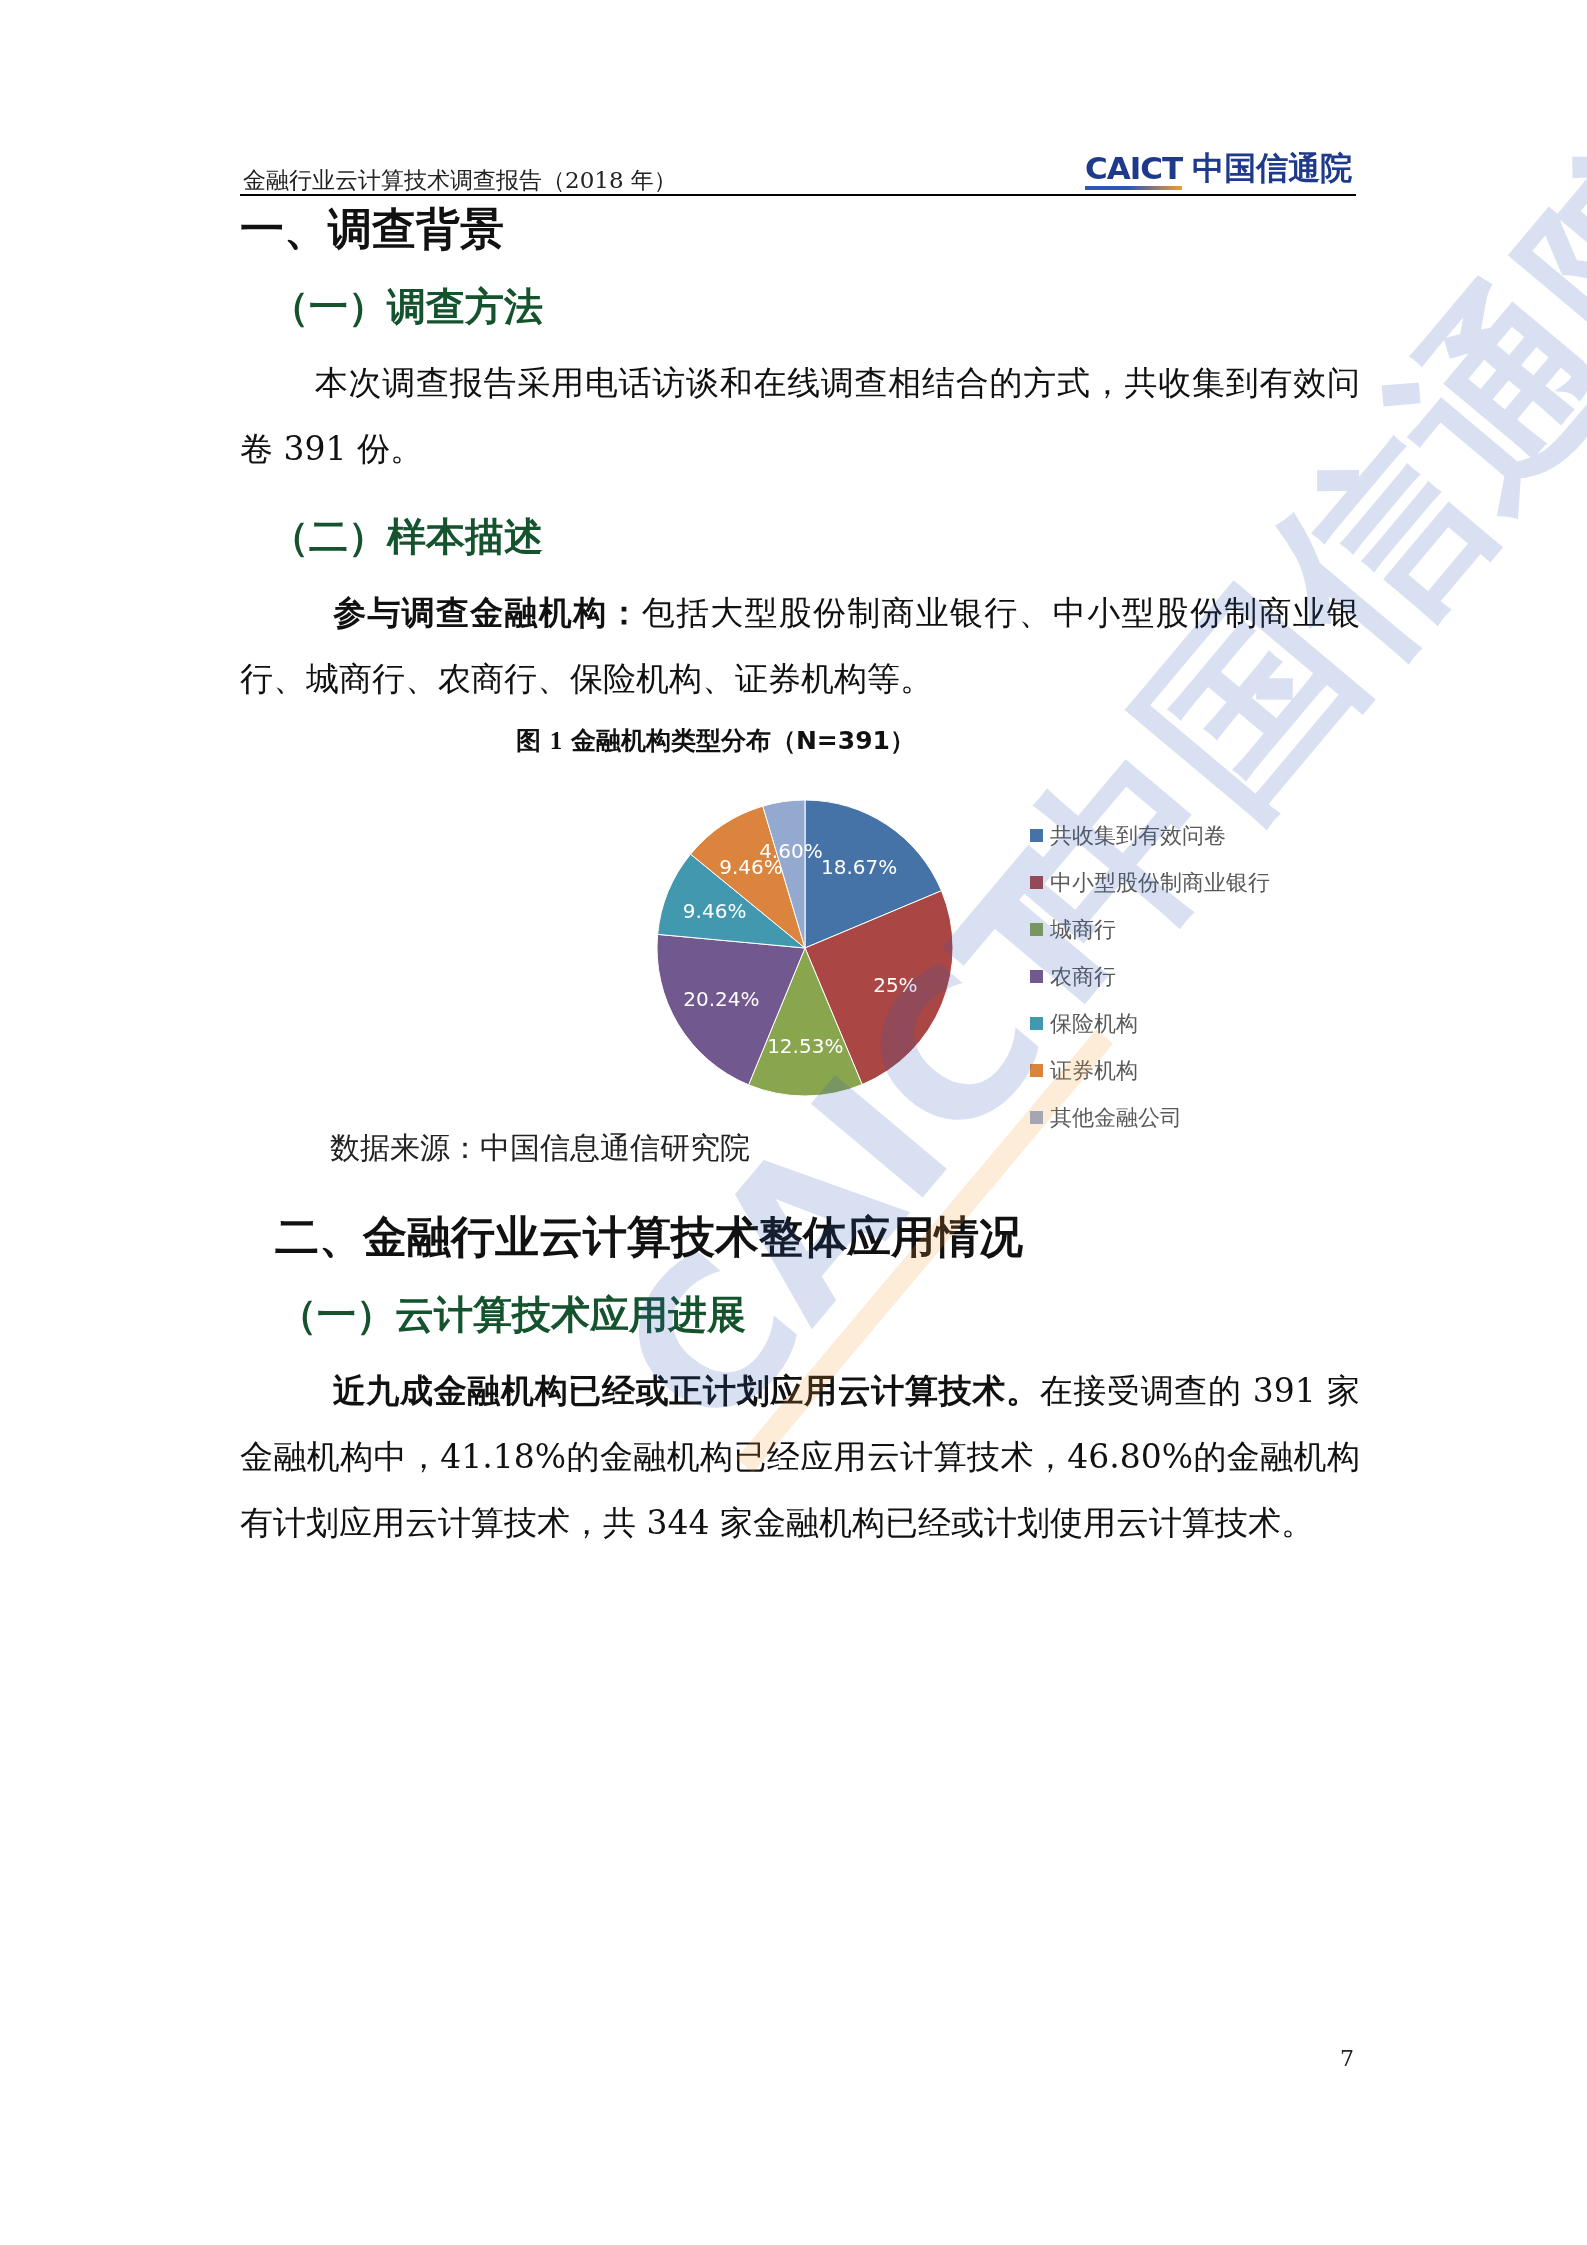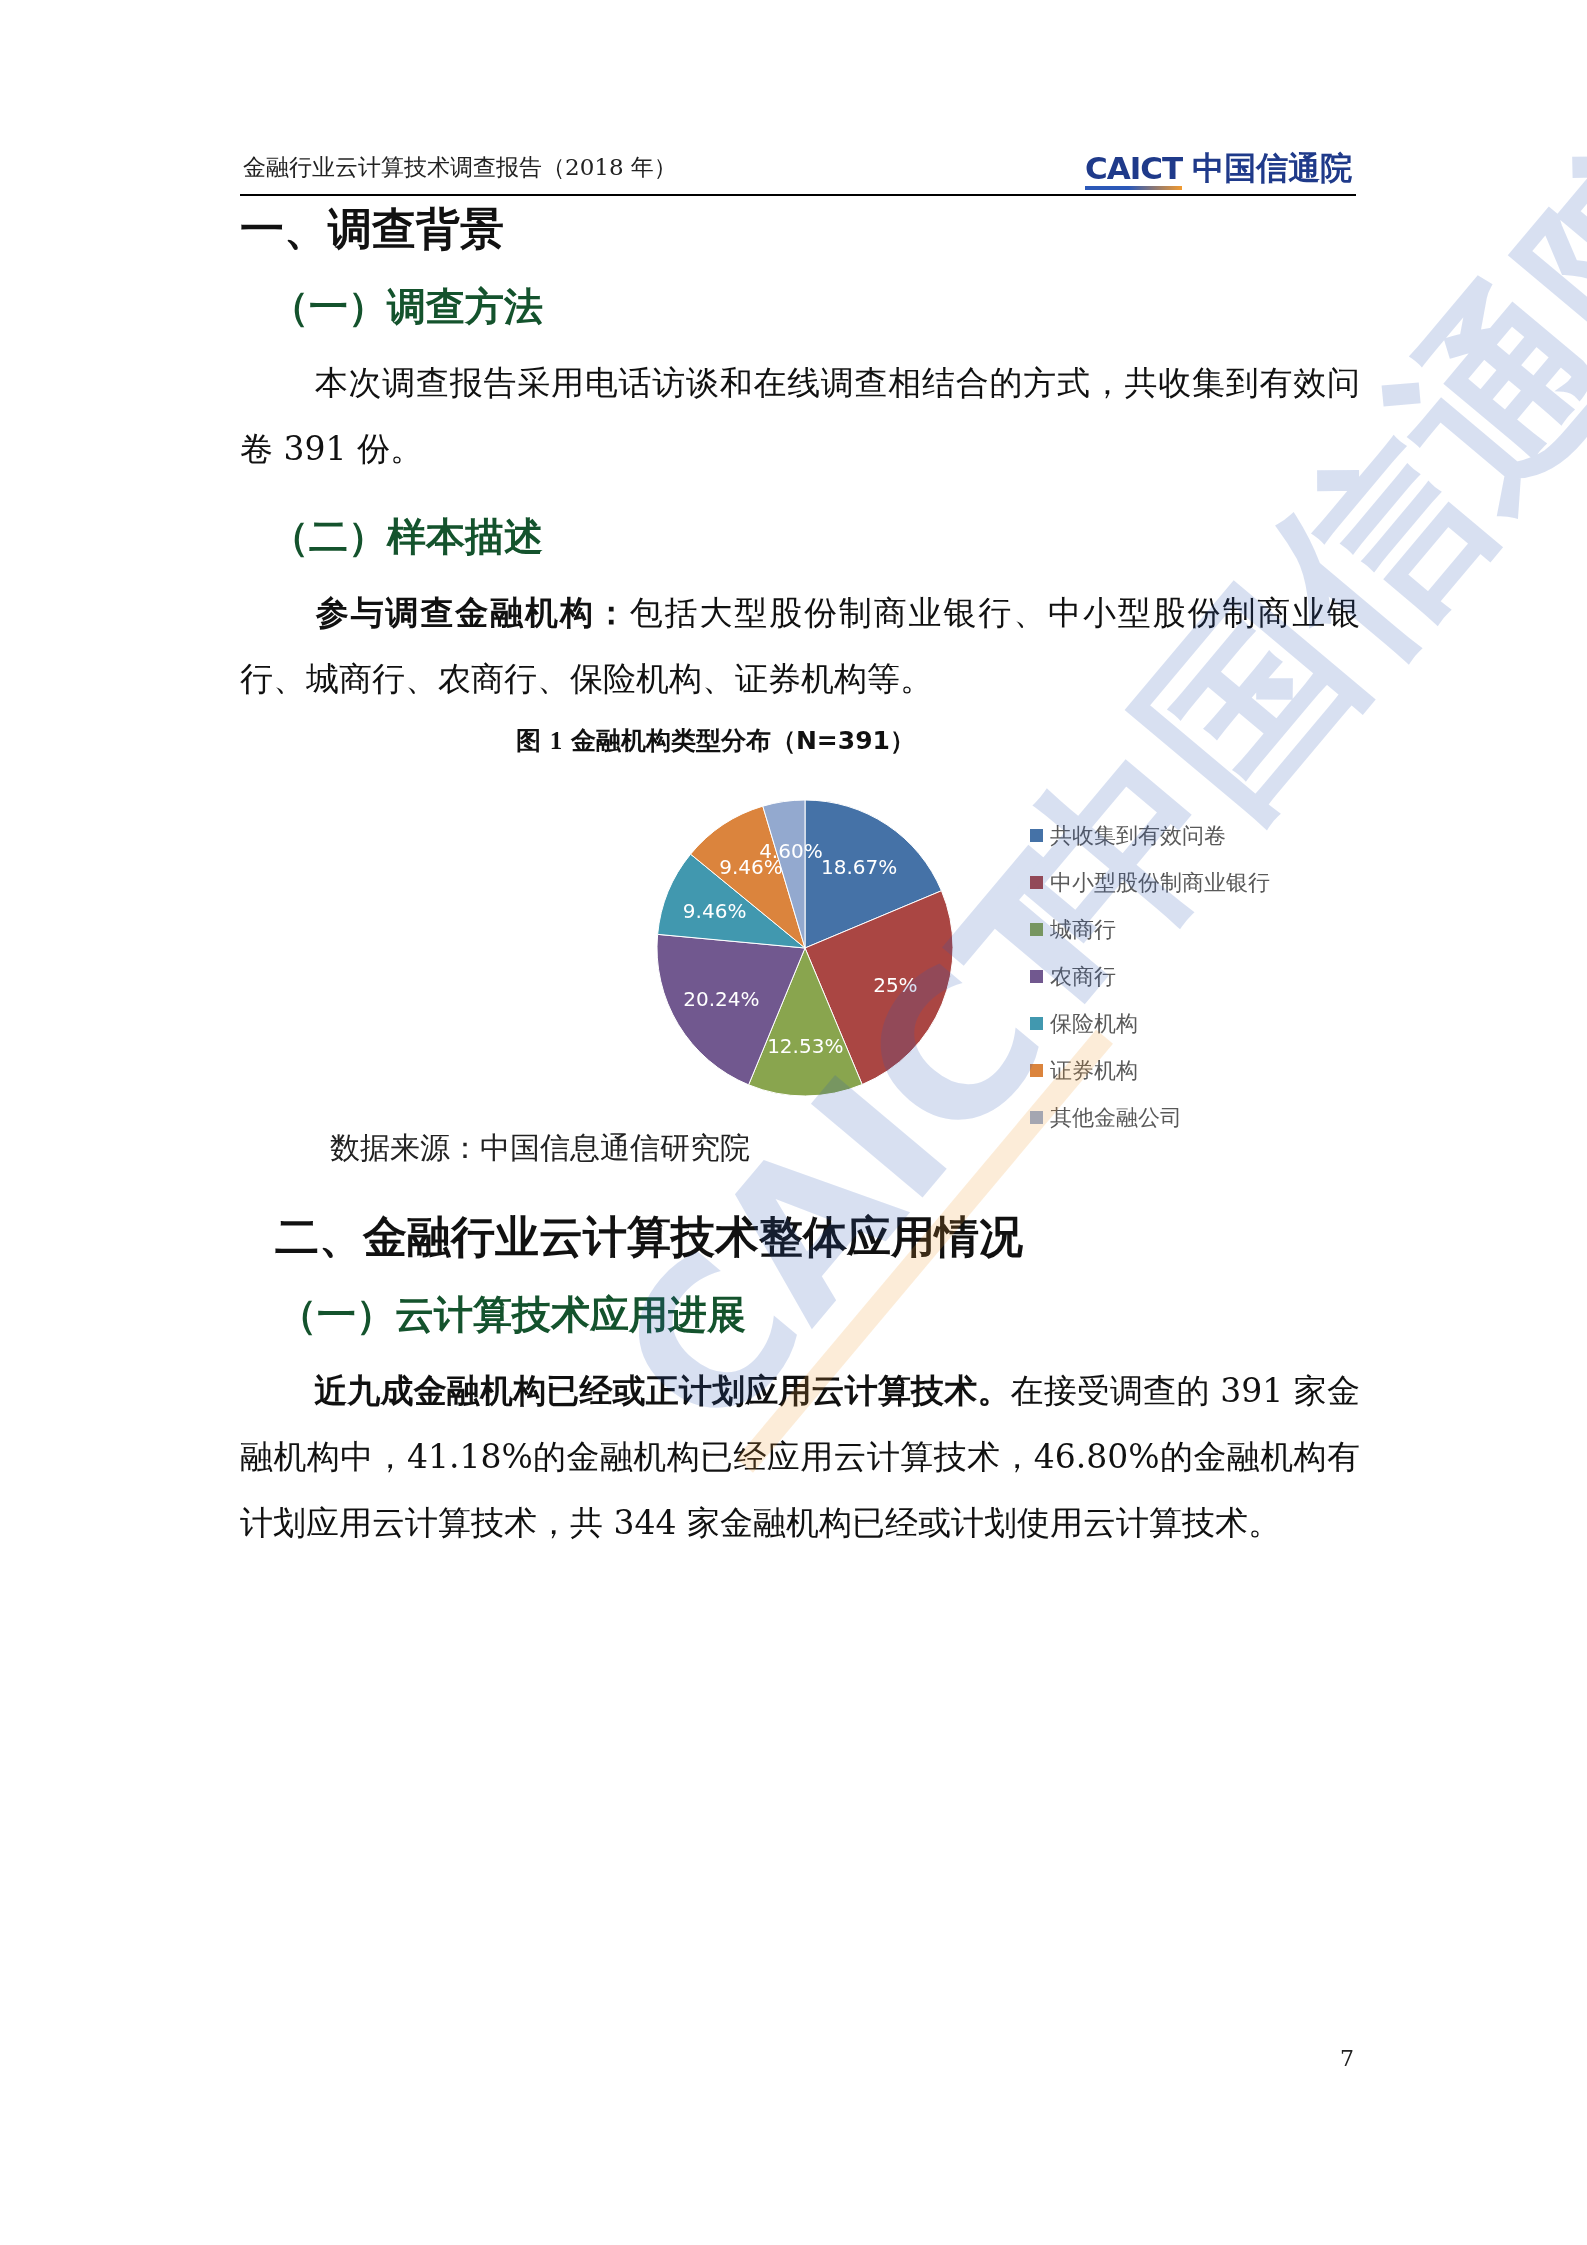--- a/index.html
+++ b/index.html
@@ -1,35 +1,35 @@
 <!DOCTYPE html>
 <html><head>
 <meta charset="utf-8">
 <style>
   html, body { margin: 0; padding: 0; background: #ffffff; }
   body { width: 1587px; height: 2245px; position: relative; overflow: hidden;
          font-family: "DejaVu Serif", "Liberation Serif", serif; color: #111; }
   .abs { position: absolute; }
-  .header-title { left: 243px; top: 152px; font-size: 23px; color: #222; }
+  .header-title { left: 243px; top: 165px; font-size: 23px; color: #222; }
   .logo { left: 1085px; top: 150px; display: flex; align-items: flex-end; }
   .logo-en { font-family: "DejaVu Sans", "Liberation Sans", sans-serif; font-weight: bold;
              font-size: 31px; color: #1f3a8a; letter-spacing: -1px; position: relative; line-height: 36px; }
   .logo-en::after { content: ""; position: absolute; left: 0; right: 0; bottom: -4px; height: 4px;
              background: linear-gradient(90deg, #2b58b8 0%, #2b58b8 45%, #f29a2e 100%); }
   .logo-cn { font-family: "DejaVu Sans", "Liberation Sans", sans-serif; font-weight: bold;
              font-size: 32px; color: #1f3a8a; margin-left: 10px; line-height: 36px; }
   .header-rule { left: 240px; top: 194px; width: 1116px; height: 2px; background: #000; }
   .h1 { font-family: "DejaVu Sans", "Liberation Sans", sans-serif; font-weight: bold;
         font-size: 44px; color: #111; left: 240px; }
   .h2 { font-family: "DejaVu Sans", "Liberation Sans", sans-serif; font-weight: bold;
         font-size: 39px; color: #14532d; left: 270px; }
   .para { left: 240px; width: 1120px; font-size: 33px; line-height: 66px; color: #111;
           text-align: justify; }
   .para .indent { display: inline-block; width: 74px; }
-  .para b { font-family: "DejaVu Sans", "Liberation Sans", sans-serif; font-weight: bold; }
+  .para b { font-family: "DejaVu Sans", "Liberation Sans", sans-serif; font-weight: bold; margin-left: 18px; }
   .fig-caption { left: 0; width: 1431px; top: 724px; text-align: center;
                  font-family: "DejaVu Sans", "Liberation Sans", sans-serif; font-weight: bold; font-size: 25px; color: #111; }
   .fig-caption span.num { font-family: "Liberation Serif", serif; }
   .chart-svg { left: 640px; top: 790px; }
   .legend { left: 1030px; top: 812px; font-family: "DejaVu Sans", "Liberation Sans", sans-serif; font-size: 22px; color: #595959; }
   .legend-item { display: flex; align-items: center; height: 47px; }
   .legend-swatch { width: 13px; height: 13px; margin-right: 7px; }
   .source { left: 330px; top: 1128px; font-family: "DejaVu Sans", "Liberation Sans", sans-serif; font-size: 30px; color: #222; }
   .page-num { left: 1340px; top: 2046px; font-size: 22px; color: #222; }
   .watermark { left: 0; top: 0; width: 1587px; height: 2245px; pointer-events: none; }

